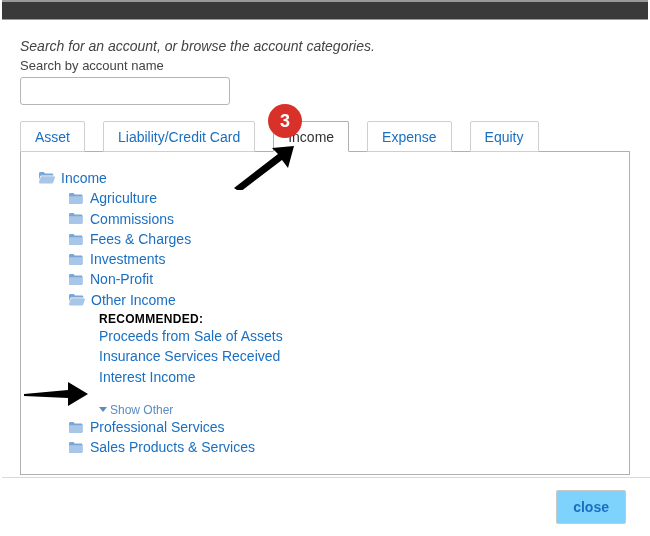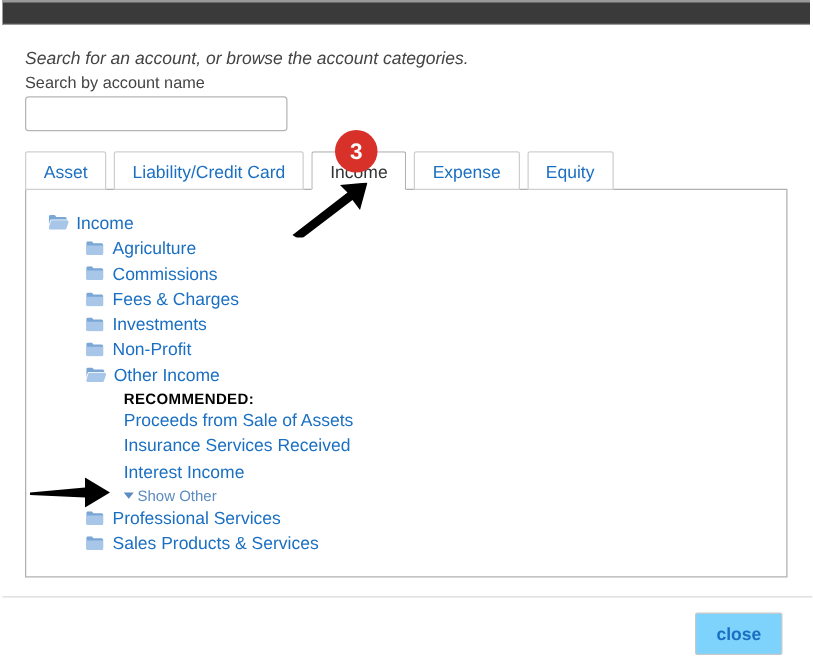--- a/index.html
+++ b/index.html
@@ -39,21 +39,21 @@
       width: 210px;
       height: 28px;
       border: 1px solid #b5b5b5;
       border-radius: 3px;
       padding: 0 6px;
       font-size: 14px;
       margin-bottom: 16px;
     }
     .tabs {
       display: flex;
-      gap: 6px;
+      gap: 18px;
       position: relative;
       z-index: 2;
     }
     .tab {
       border: 1px solid #cfcfcf;
       border-bottom: 1px solid #cfcfcf;
       background: #fff;
       padding: 7px 14px 6px;
       color: #1a6fc2;
       font-size: 14px;
@@ -101,21 +101,21 @@
       font-size: 12px;
       letter-spacing: 0.3px;
       color: #000;
       margin-top: 2px;
     }
     .reco strong { font-weight: 700; }
     .show-other {
       padding-left: 64px;
       color: #5c8bbf;
       font-size: 12px;
-      margin-top: 3px;
+      margin-top: 16px;
       cursor: pointer;
       display: flex;
       align-items: center;
       gap: 3px;
     }
     .tri {
       display:inline-block;
       width:0;height:0;
       border-left:4px solid transparent;
       border-right:4px solid transparent;

